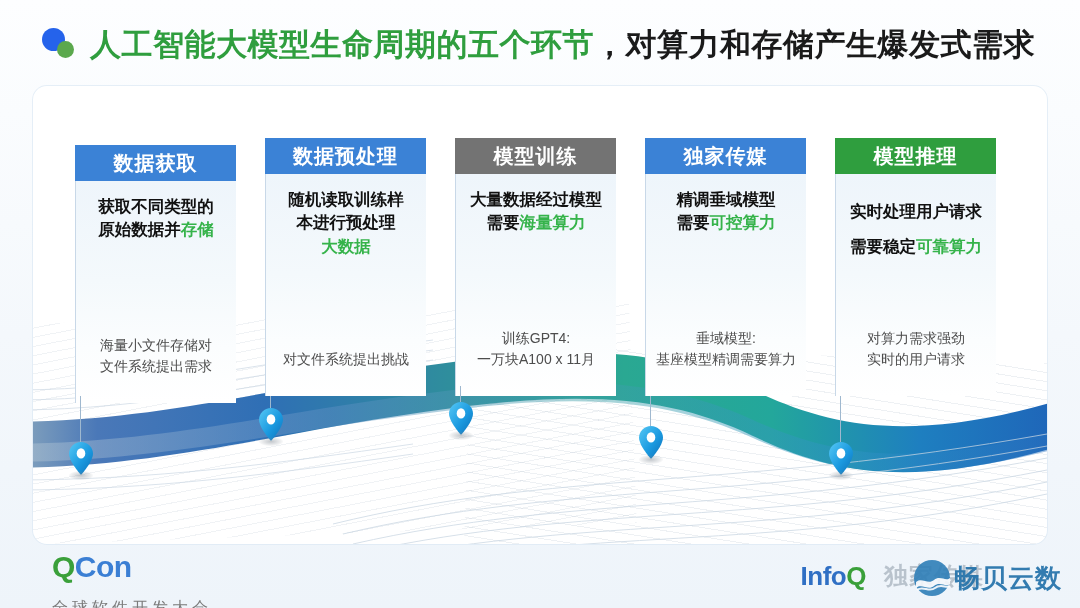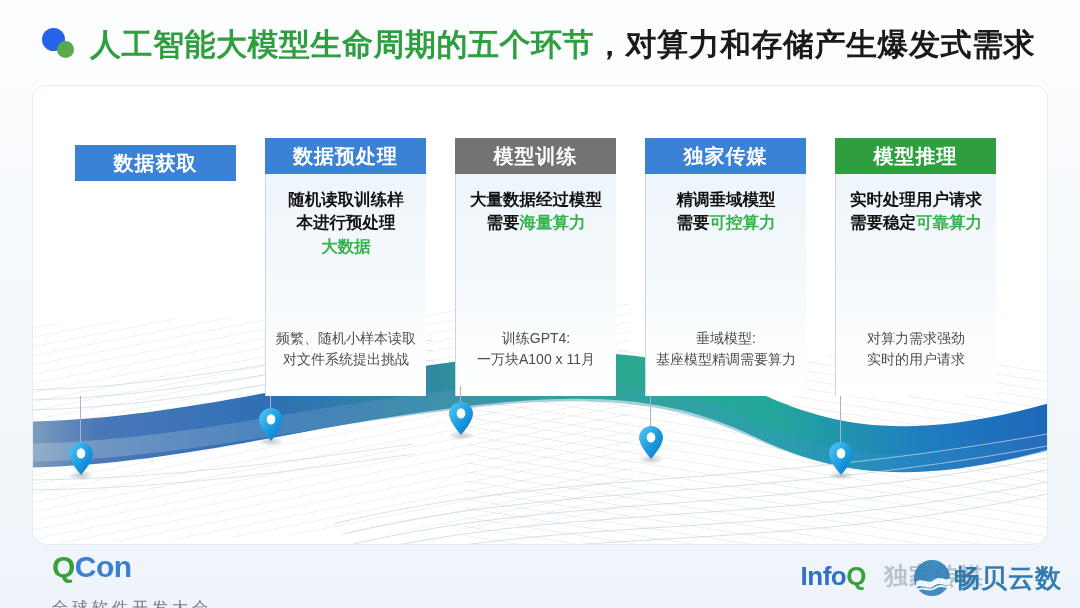--- a/index.html
+++ b/index.html
@@ -306,32 +306,41 @@
         <path d="M -20,96 C 120,96 240,66 400,46"></path>
         <path d="M -20,106 C 120,106 240,76 400,56"></path>
         <path d="M -20,116 C 120,116 240,86 400,66"></path>
         <path d="M -20,186 C 120,186 240,170 380,150"></path>
         <path d="M -20,196 C 120,196 240,180 380,160"></path>
       </g>
     </svg>
 
     <div class="card" style="left:42px;">
       <div class="card-head" style="background:#3b82d6;margin-top:7px;">数据获取</div>
+      <div class="card-body">
+        <div class="card-main">
+          <div>获取不同类型的</div>
+          <div><span>原始数据并</span><span class="hl">存储</span></div>
+        </div>
+        <div class="card-sub">
+          <div>海量小文件存储对</div>
+          <div>文件系统提出需求</div>
+        </div>
+      </div>
     </div>
 
     <div class="card" style="left:232px;">
       <div class="card-head" style="background:#3b82d6;">数据预处理</div>
       <div class="card-body">
         <div class="card-main">
           <div>随机读取训练样</div>
           <div>本进行预处理</div>
           <div class="hl">大数据</div>
         </div>
         <div class="card-sub" style="left:-14px;right:-14px;">
-          <div>频繁、随机小样本读取</div>
           <div>对文件系统提出挑战</div>
         </div>
       </div>
     </div>
 
     <div class="card" style="left:422px;">
       <div class="card-head" style="background:#737373;">模型训练</div>
       <div class="card-body">
         <div class="card-main" style="padding-left:-6px;">
           <div style="margin:0 -8px;">大量数据经过模型</div>
@@ -355,21 +364,21 @@
           <div>垂域模型:</div>
           <div>基座模型精调需要算力</div>
         </div>
       </div>
     </div>
 
     <div class="card" style="left:802px;">
       <div class="card-head" style="background:#2f9e3e;">模型推理</div>
       <div class="card-body">
         <div class="card-main">
-          <div style="margin:0 -8px;">实时处理用户请求</div>
+          <div style="margin:12px -8px;">实时处理用户请求</div>
           <div><span>需要稳定</span><span class="hl">可靠算力</span></div>
         </div>
         <div class="card-sub">
           <div>对算力需求强劲</div>
           <div>实时的用户请求</div>
         </div>
       </div>
     </div>
 
     <div class="connector" style="left:47px;  top:310px; height:46px;"></div>

